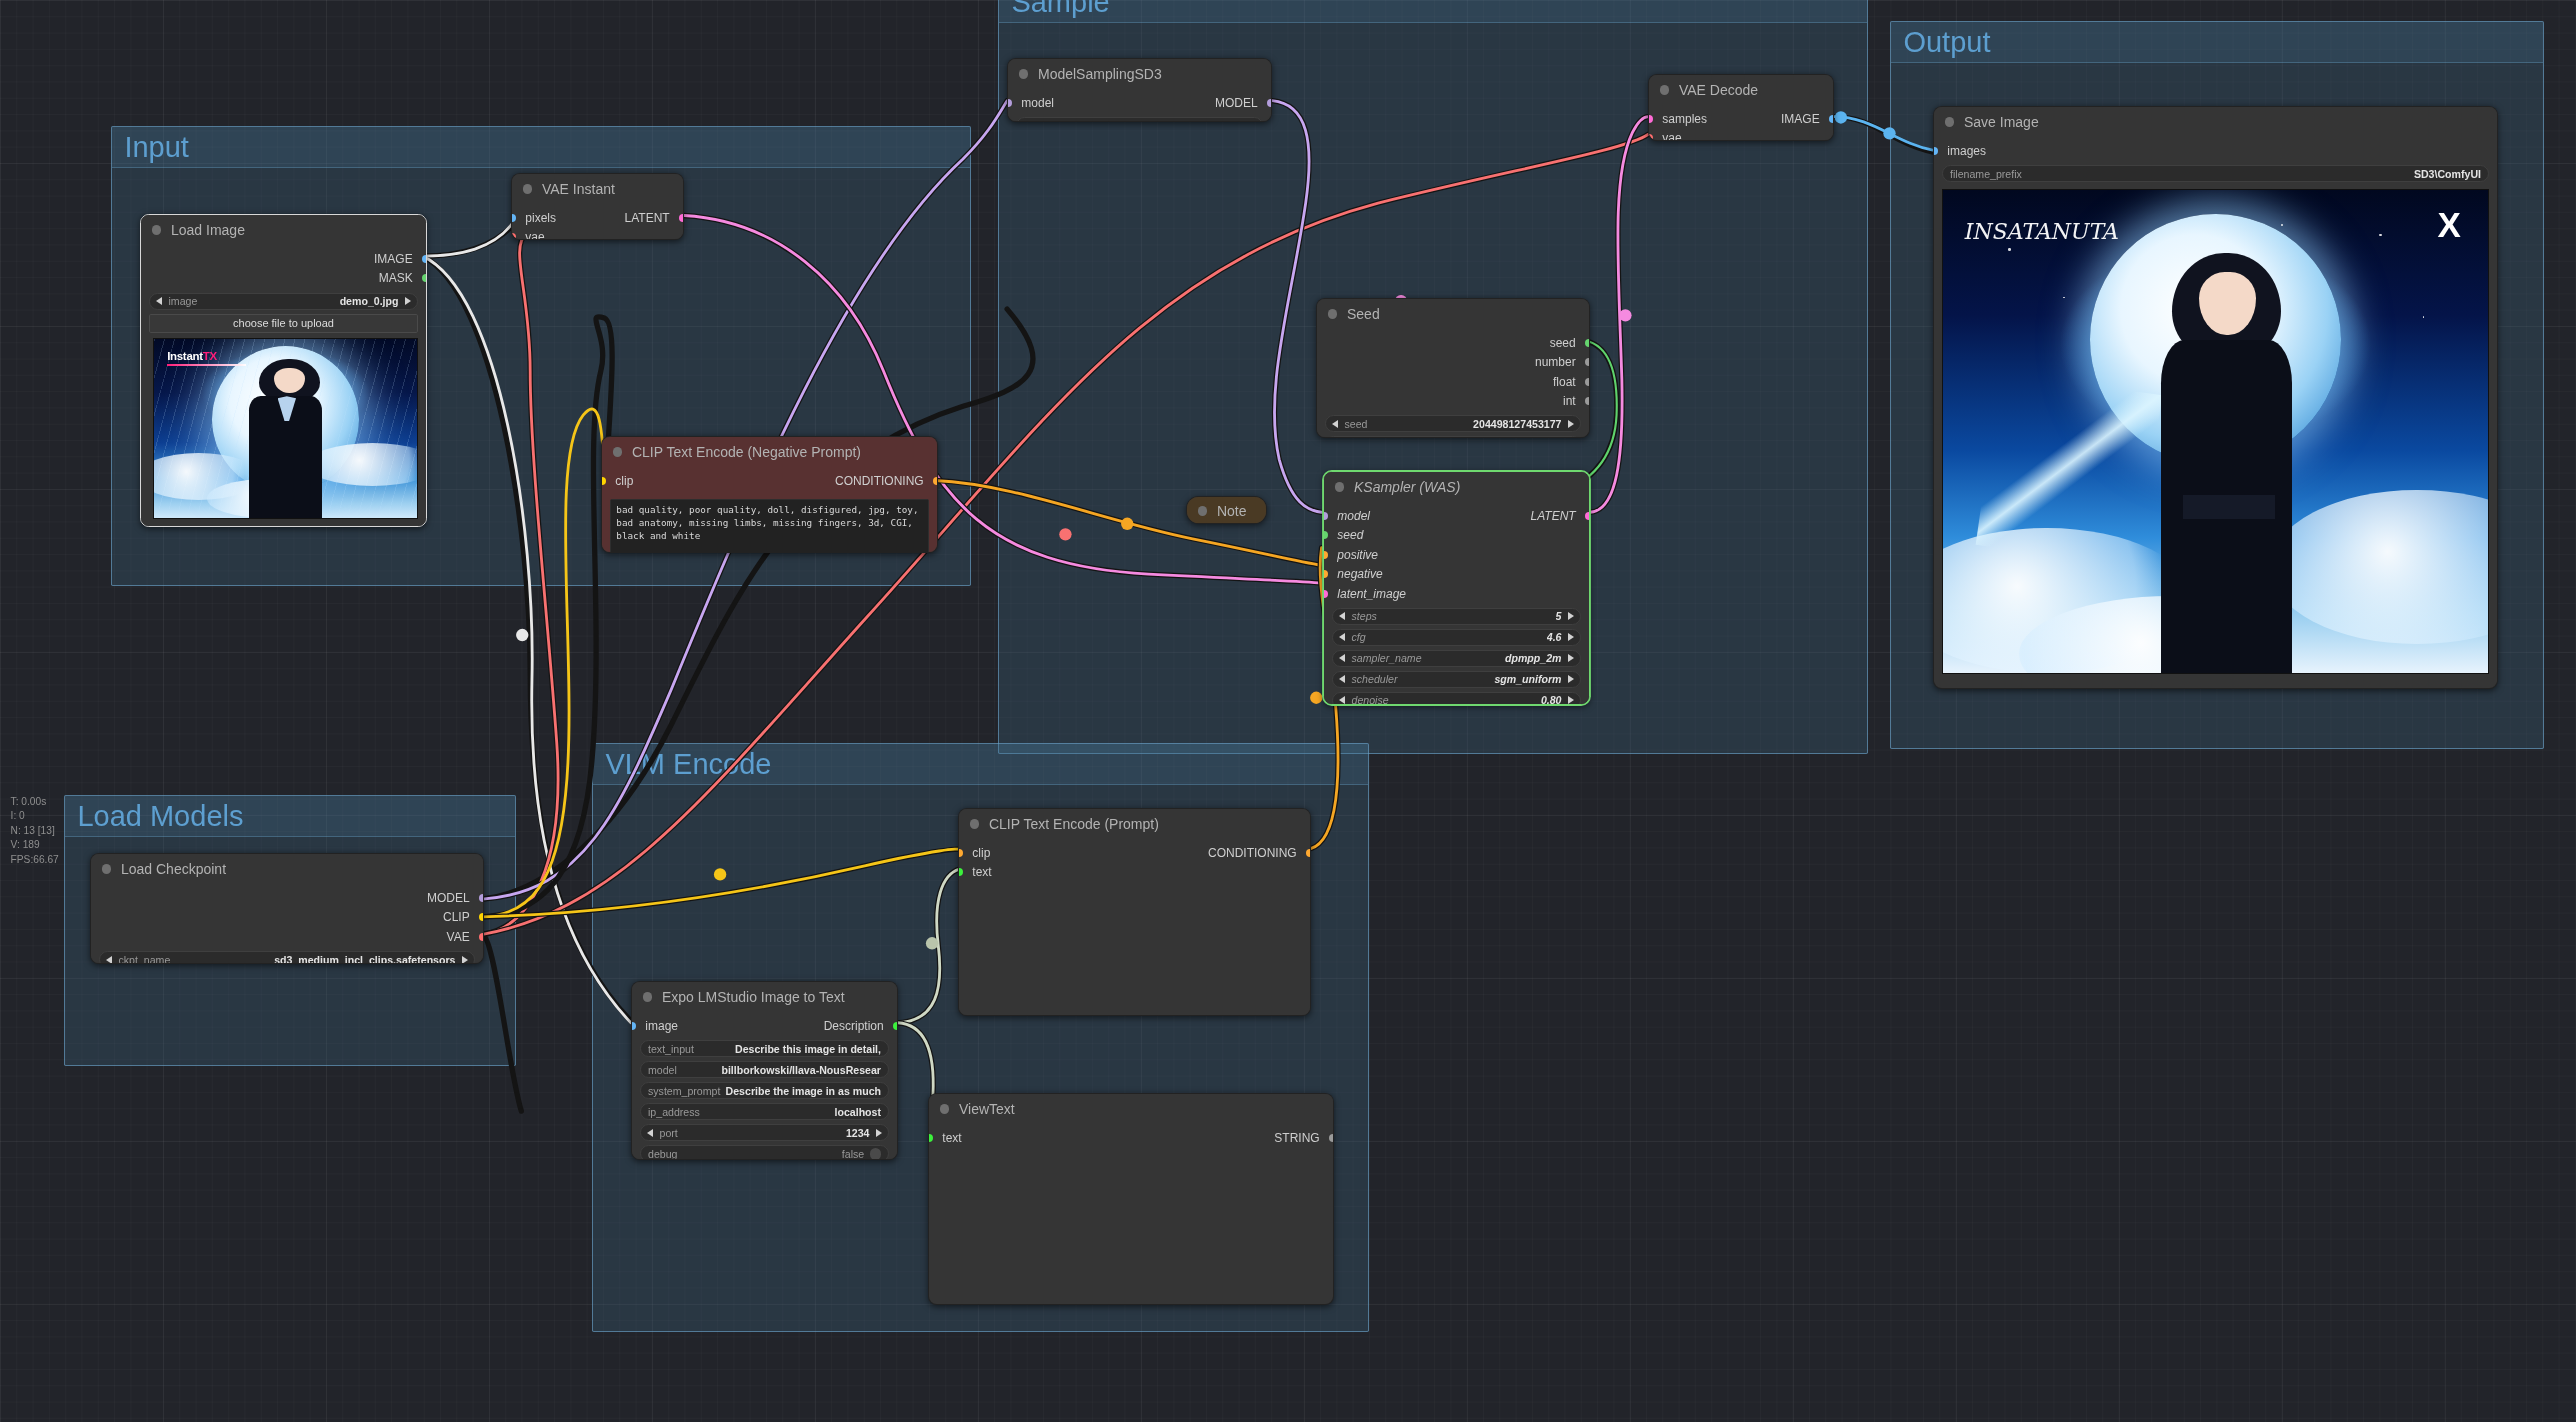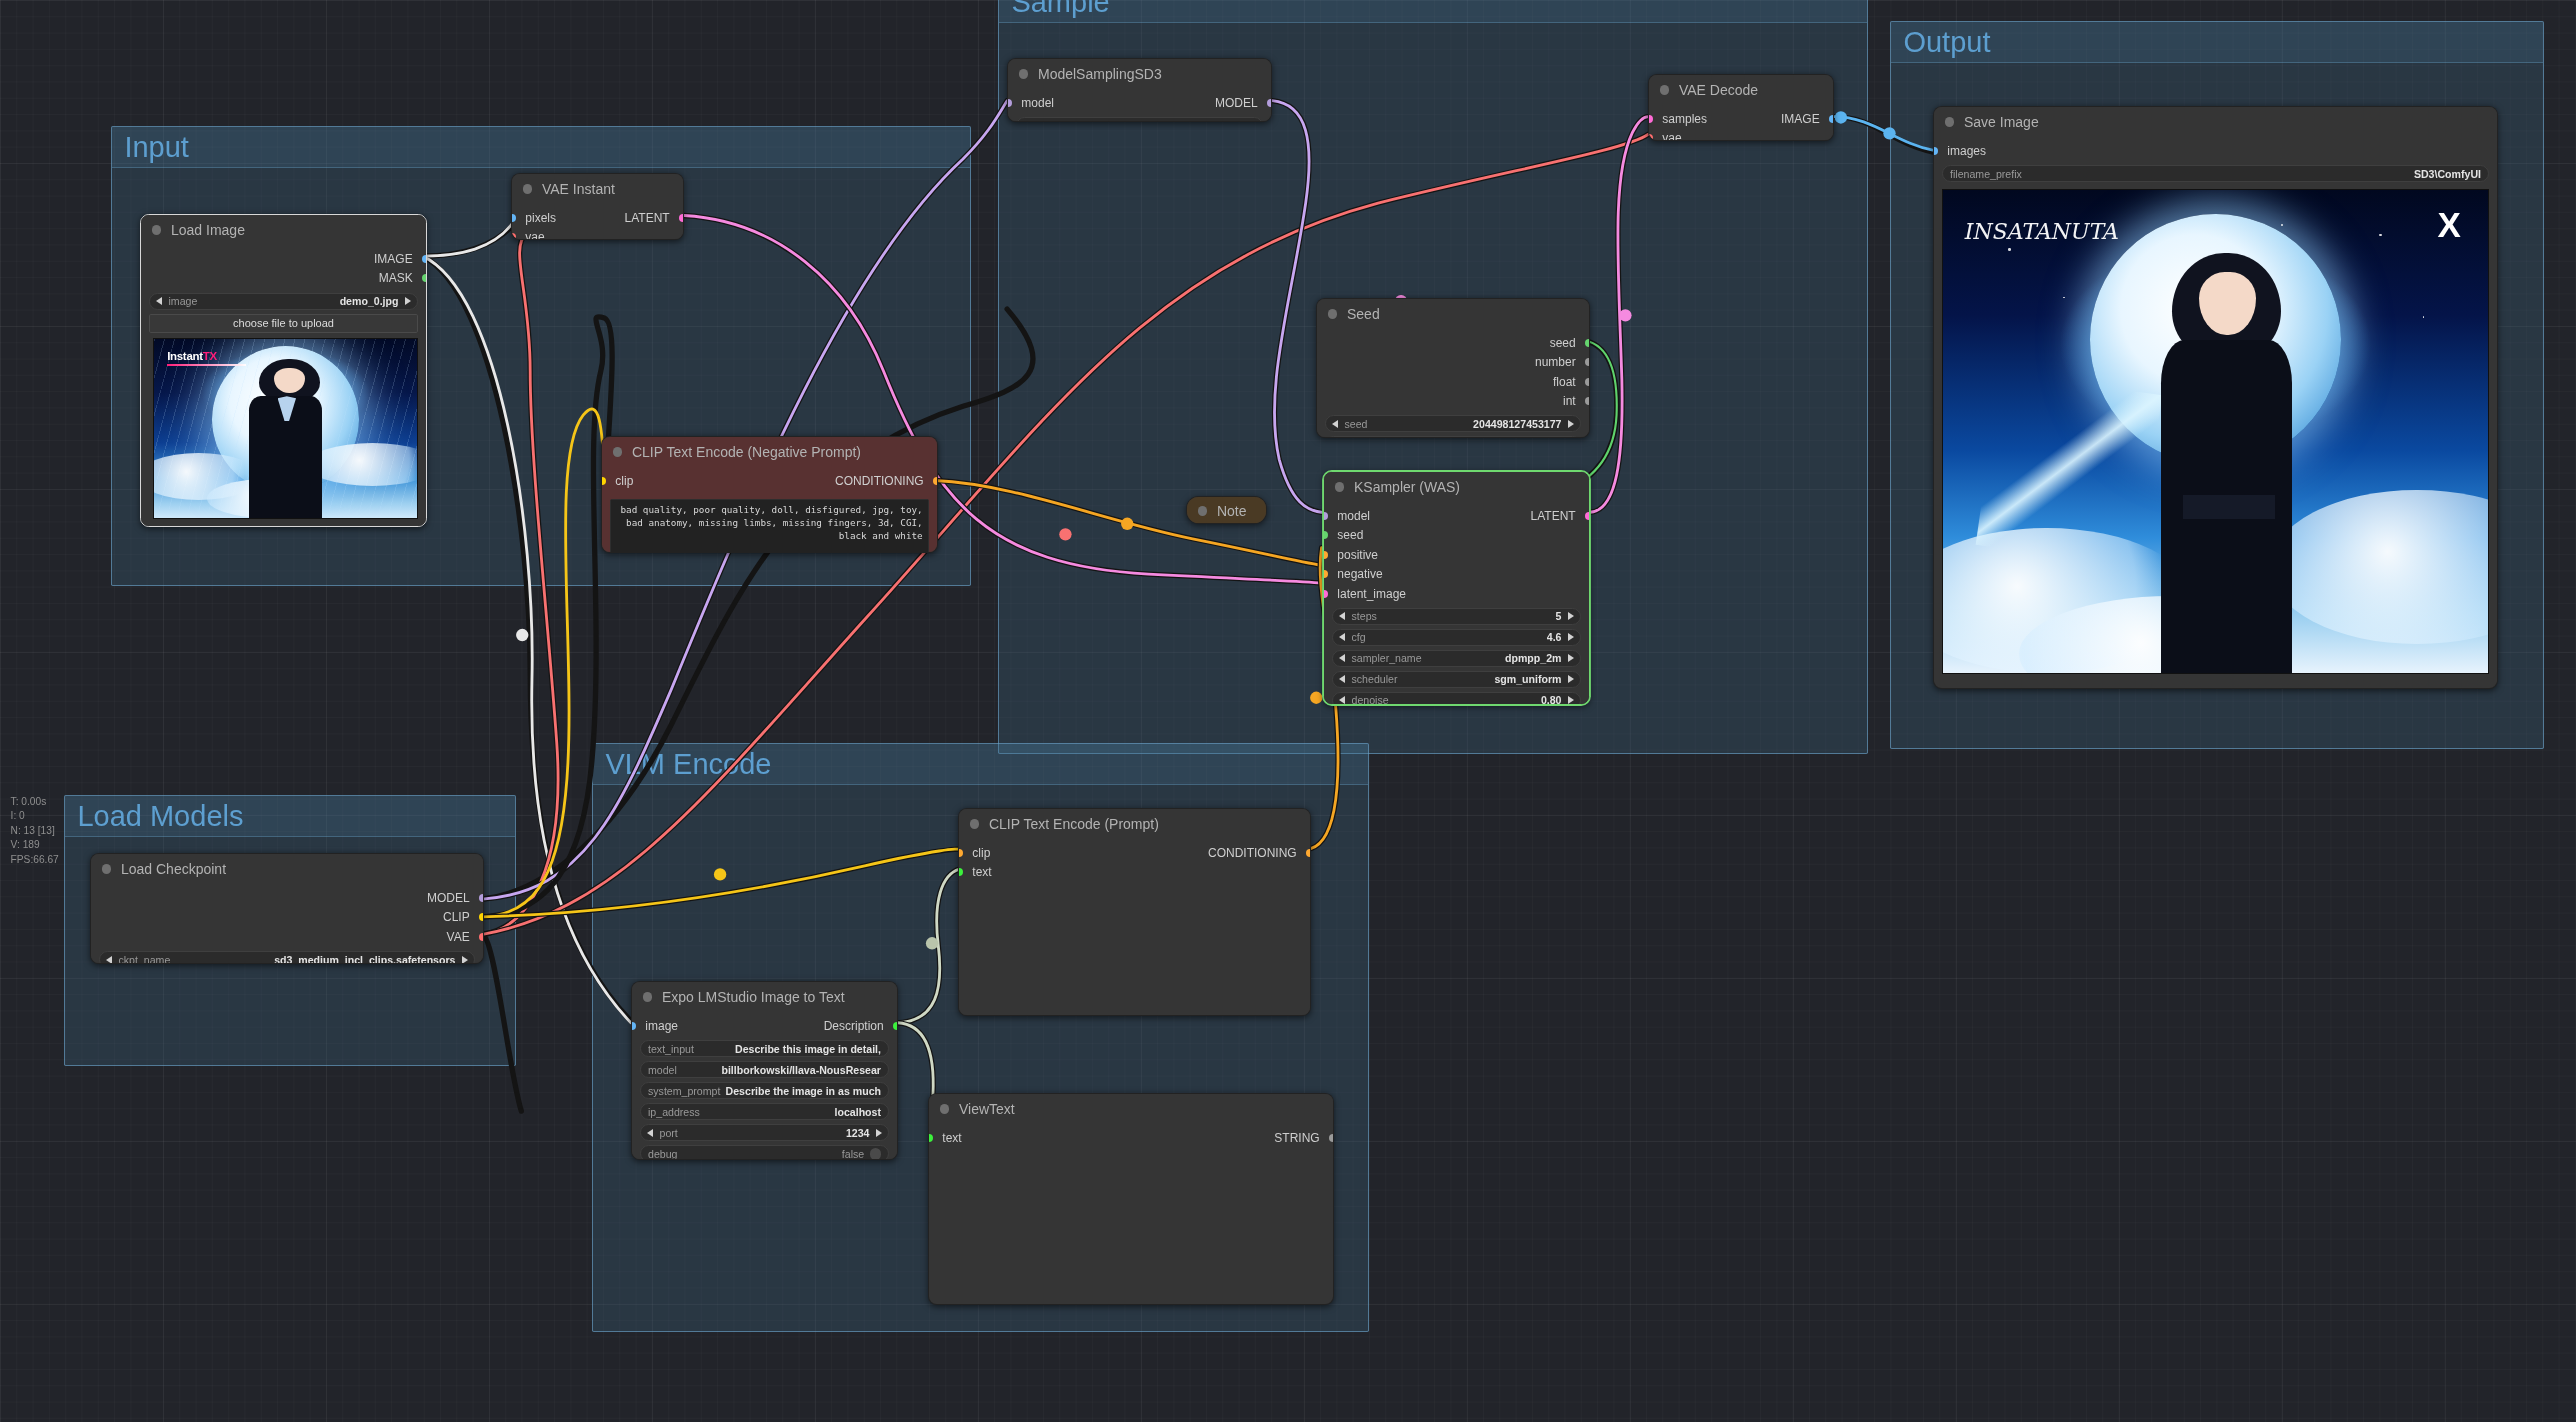--- a/index.html
+++ b/index.html
@@ -53,21 +53,21 @@
   .node.sel { border:0.9px solid #6fd96f; box-shadow:0 0 0 0.9px #6fd96f, 0 1.8px 6.2px rgba(0,0,0,0.55); }
   .node.outlined { border:0.9px solid #d8d8d8; }
   .node-title {
     height:30px; display:flex; align-items:center;
     padding:0 10.6px; gap:9.7px;
     font-size:14px; color:#b3b3b3;
     background:#353535;
     white-space:nowrap;
   }
   .title-dot { width:9.7px; height:9.7px; border-radius:50%; background:#6f6f6f; flex:none; }
-  .node-body { background:#353535; padding:0 0 8px 0; position:relative;text-align:right; }
+  .node-body { background:#353535; padding:0 0 8px 0; position:relative; }
   .node.neg .node-title { background:#583131; }
   .node.neg .node-body  { background:#583131; }
   .node.note .node-title{ background:#4a3a24; }
 
   
   .slots { position:relative; padding:4.4px 0 1.8px 0; }
   .slot { height:19.4px; display:flex; align-items:center; position:relative; font-size:12px; color:#cfcfcf; }
   .slot .dot { position:absolute; width:8px; height:8px; border-radius:50%; top:50%; transform:translateY(-50%); }
   .slot.in .dot  { left:-4px; }
   .slot.out .dot { right:-4px; }
@@ -382,21 +382,21 @@
         <div class="w arrows">
           
           
           
           
         </div>
       </div>
     </div>
   </div>
 
-  <div class="node sel" style="left:1323px; top:471px; width:267px; height:234px;">
+  <div class="node sel" style="left:1323px; top:471px; width:267px; height:234px;font-style:italic;">
     <div class="node-title">
       <span class="title-dot"></span>
       <span>KSampler (WAS)</span>
     </div>
     <div class="node-body">
       <div class="slots">
         <div class="slot pair">
           <span class="dot" style="background:#b39ddb;left:-4px;"></span>
           <span class="pair-in">model</span>
           <span class="pair-out">LATENT</span>

